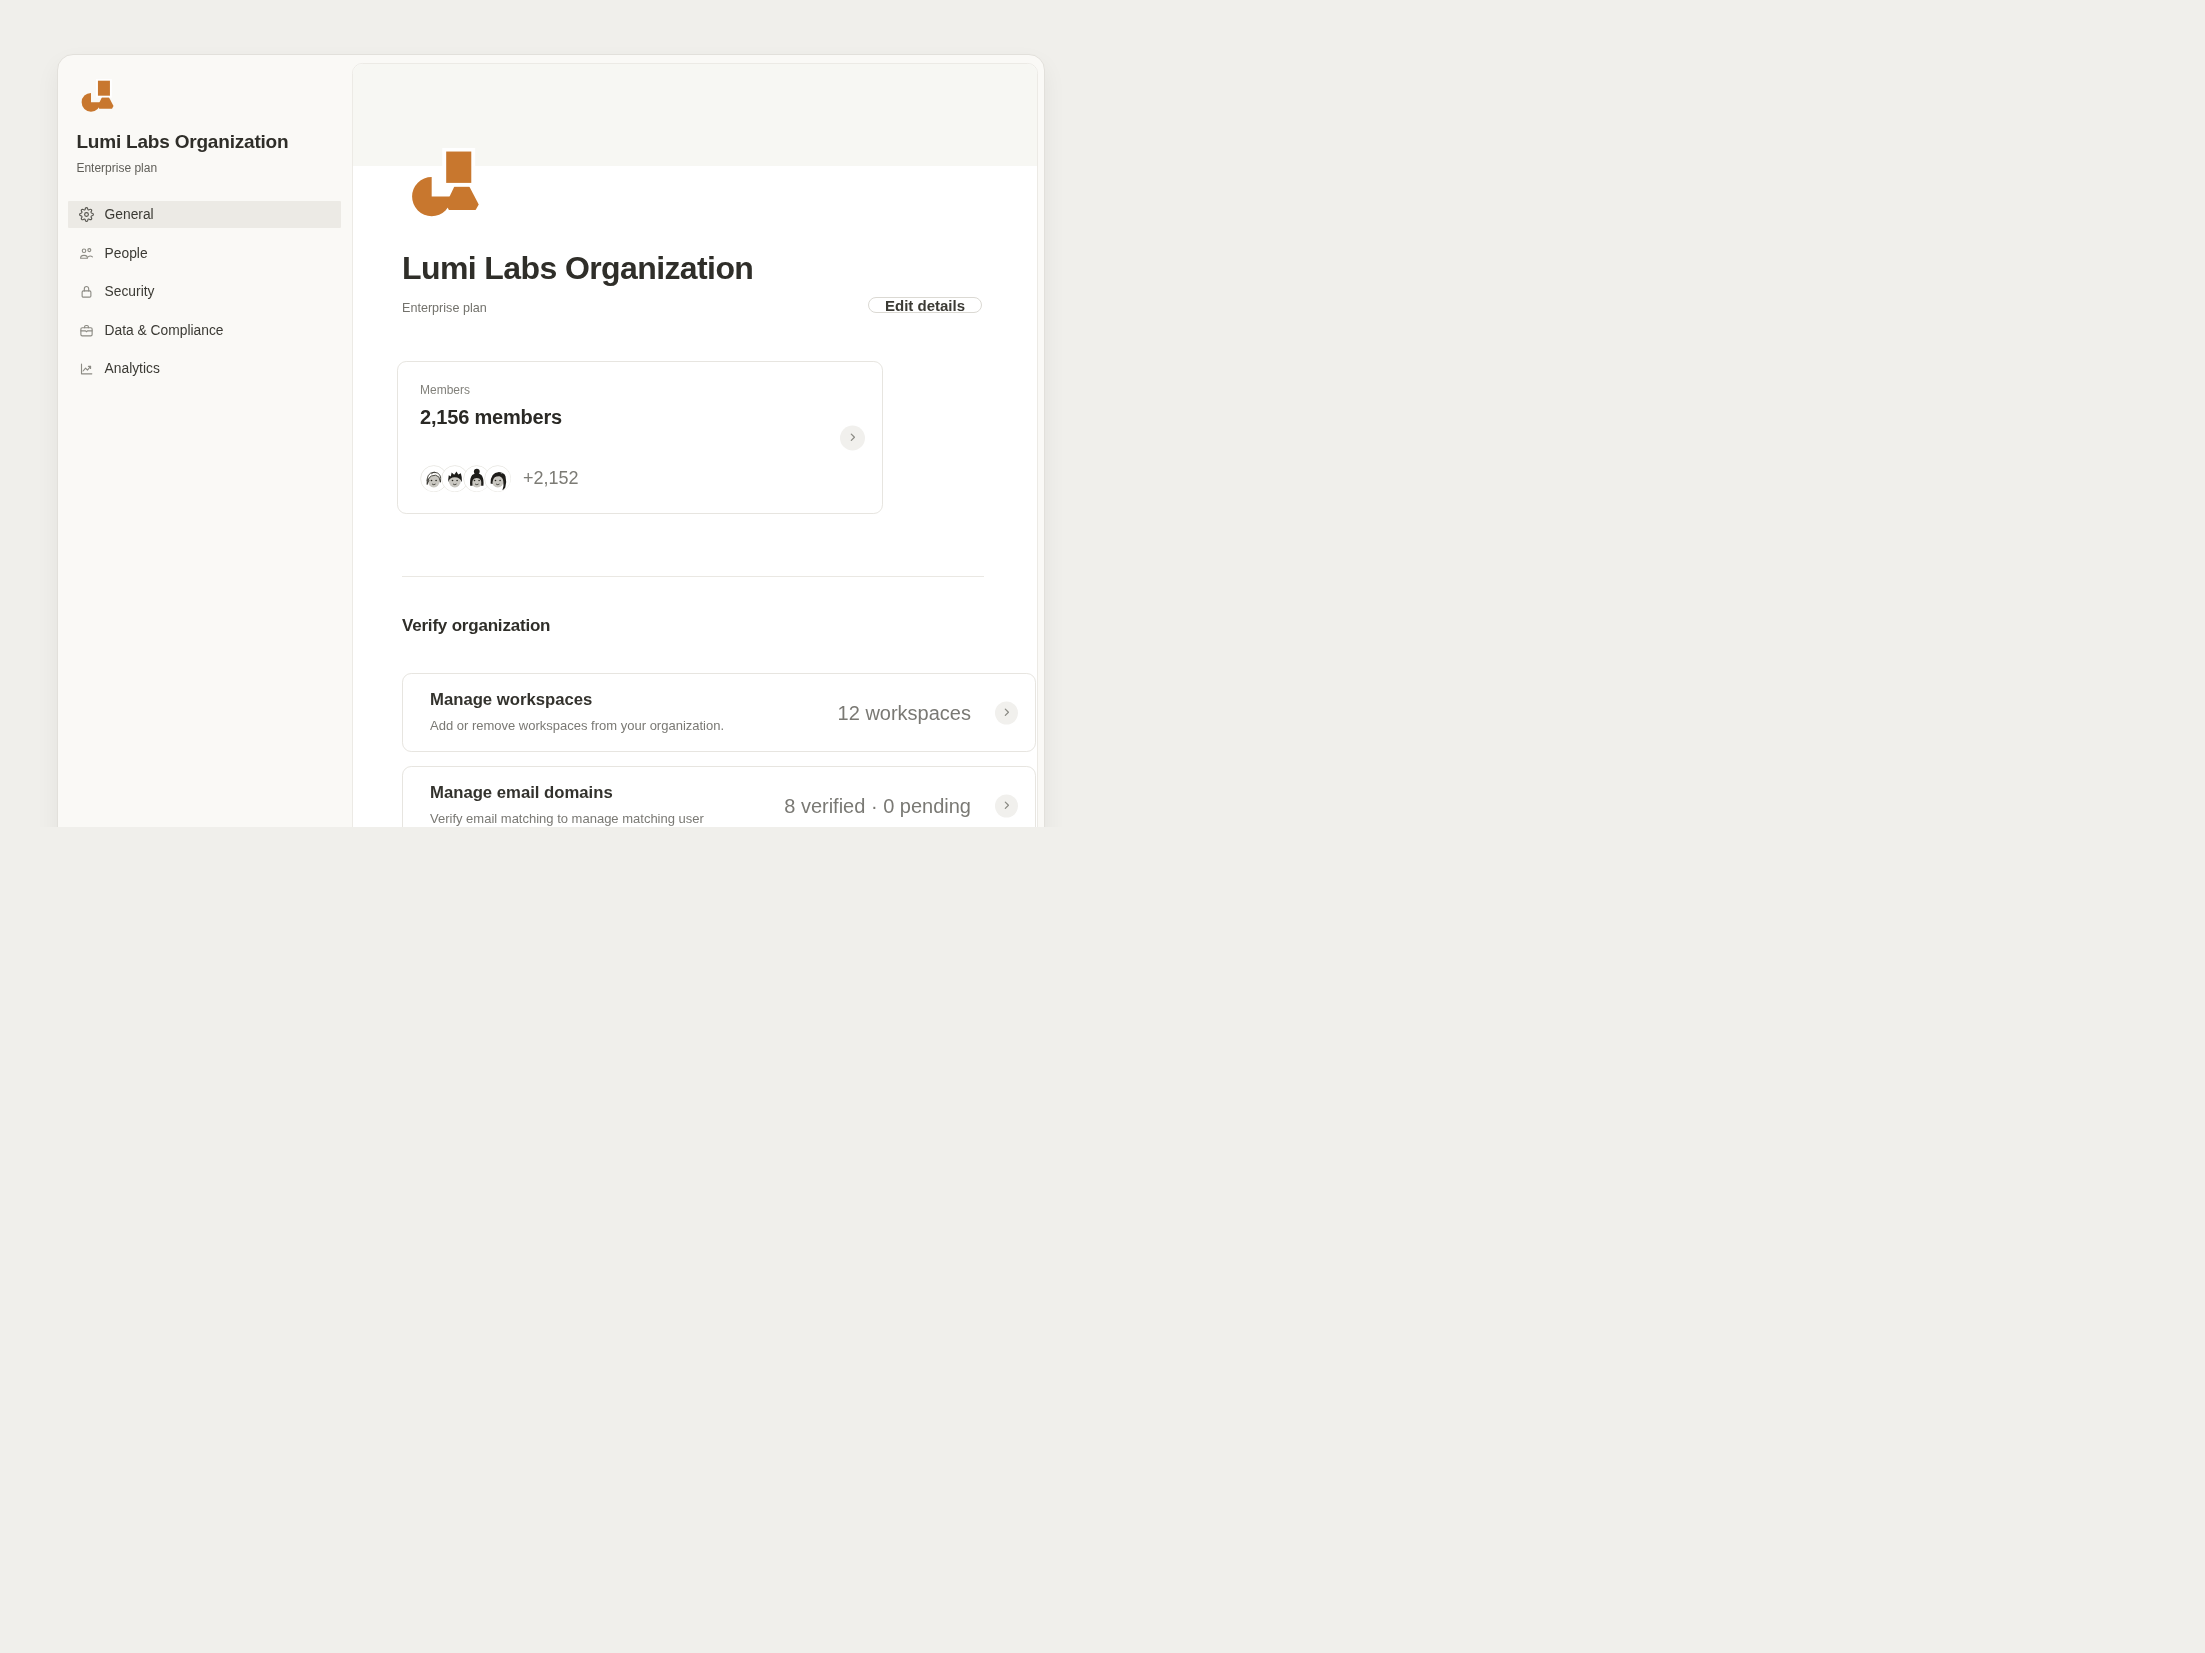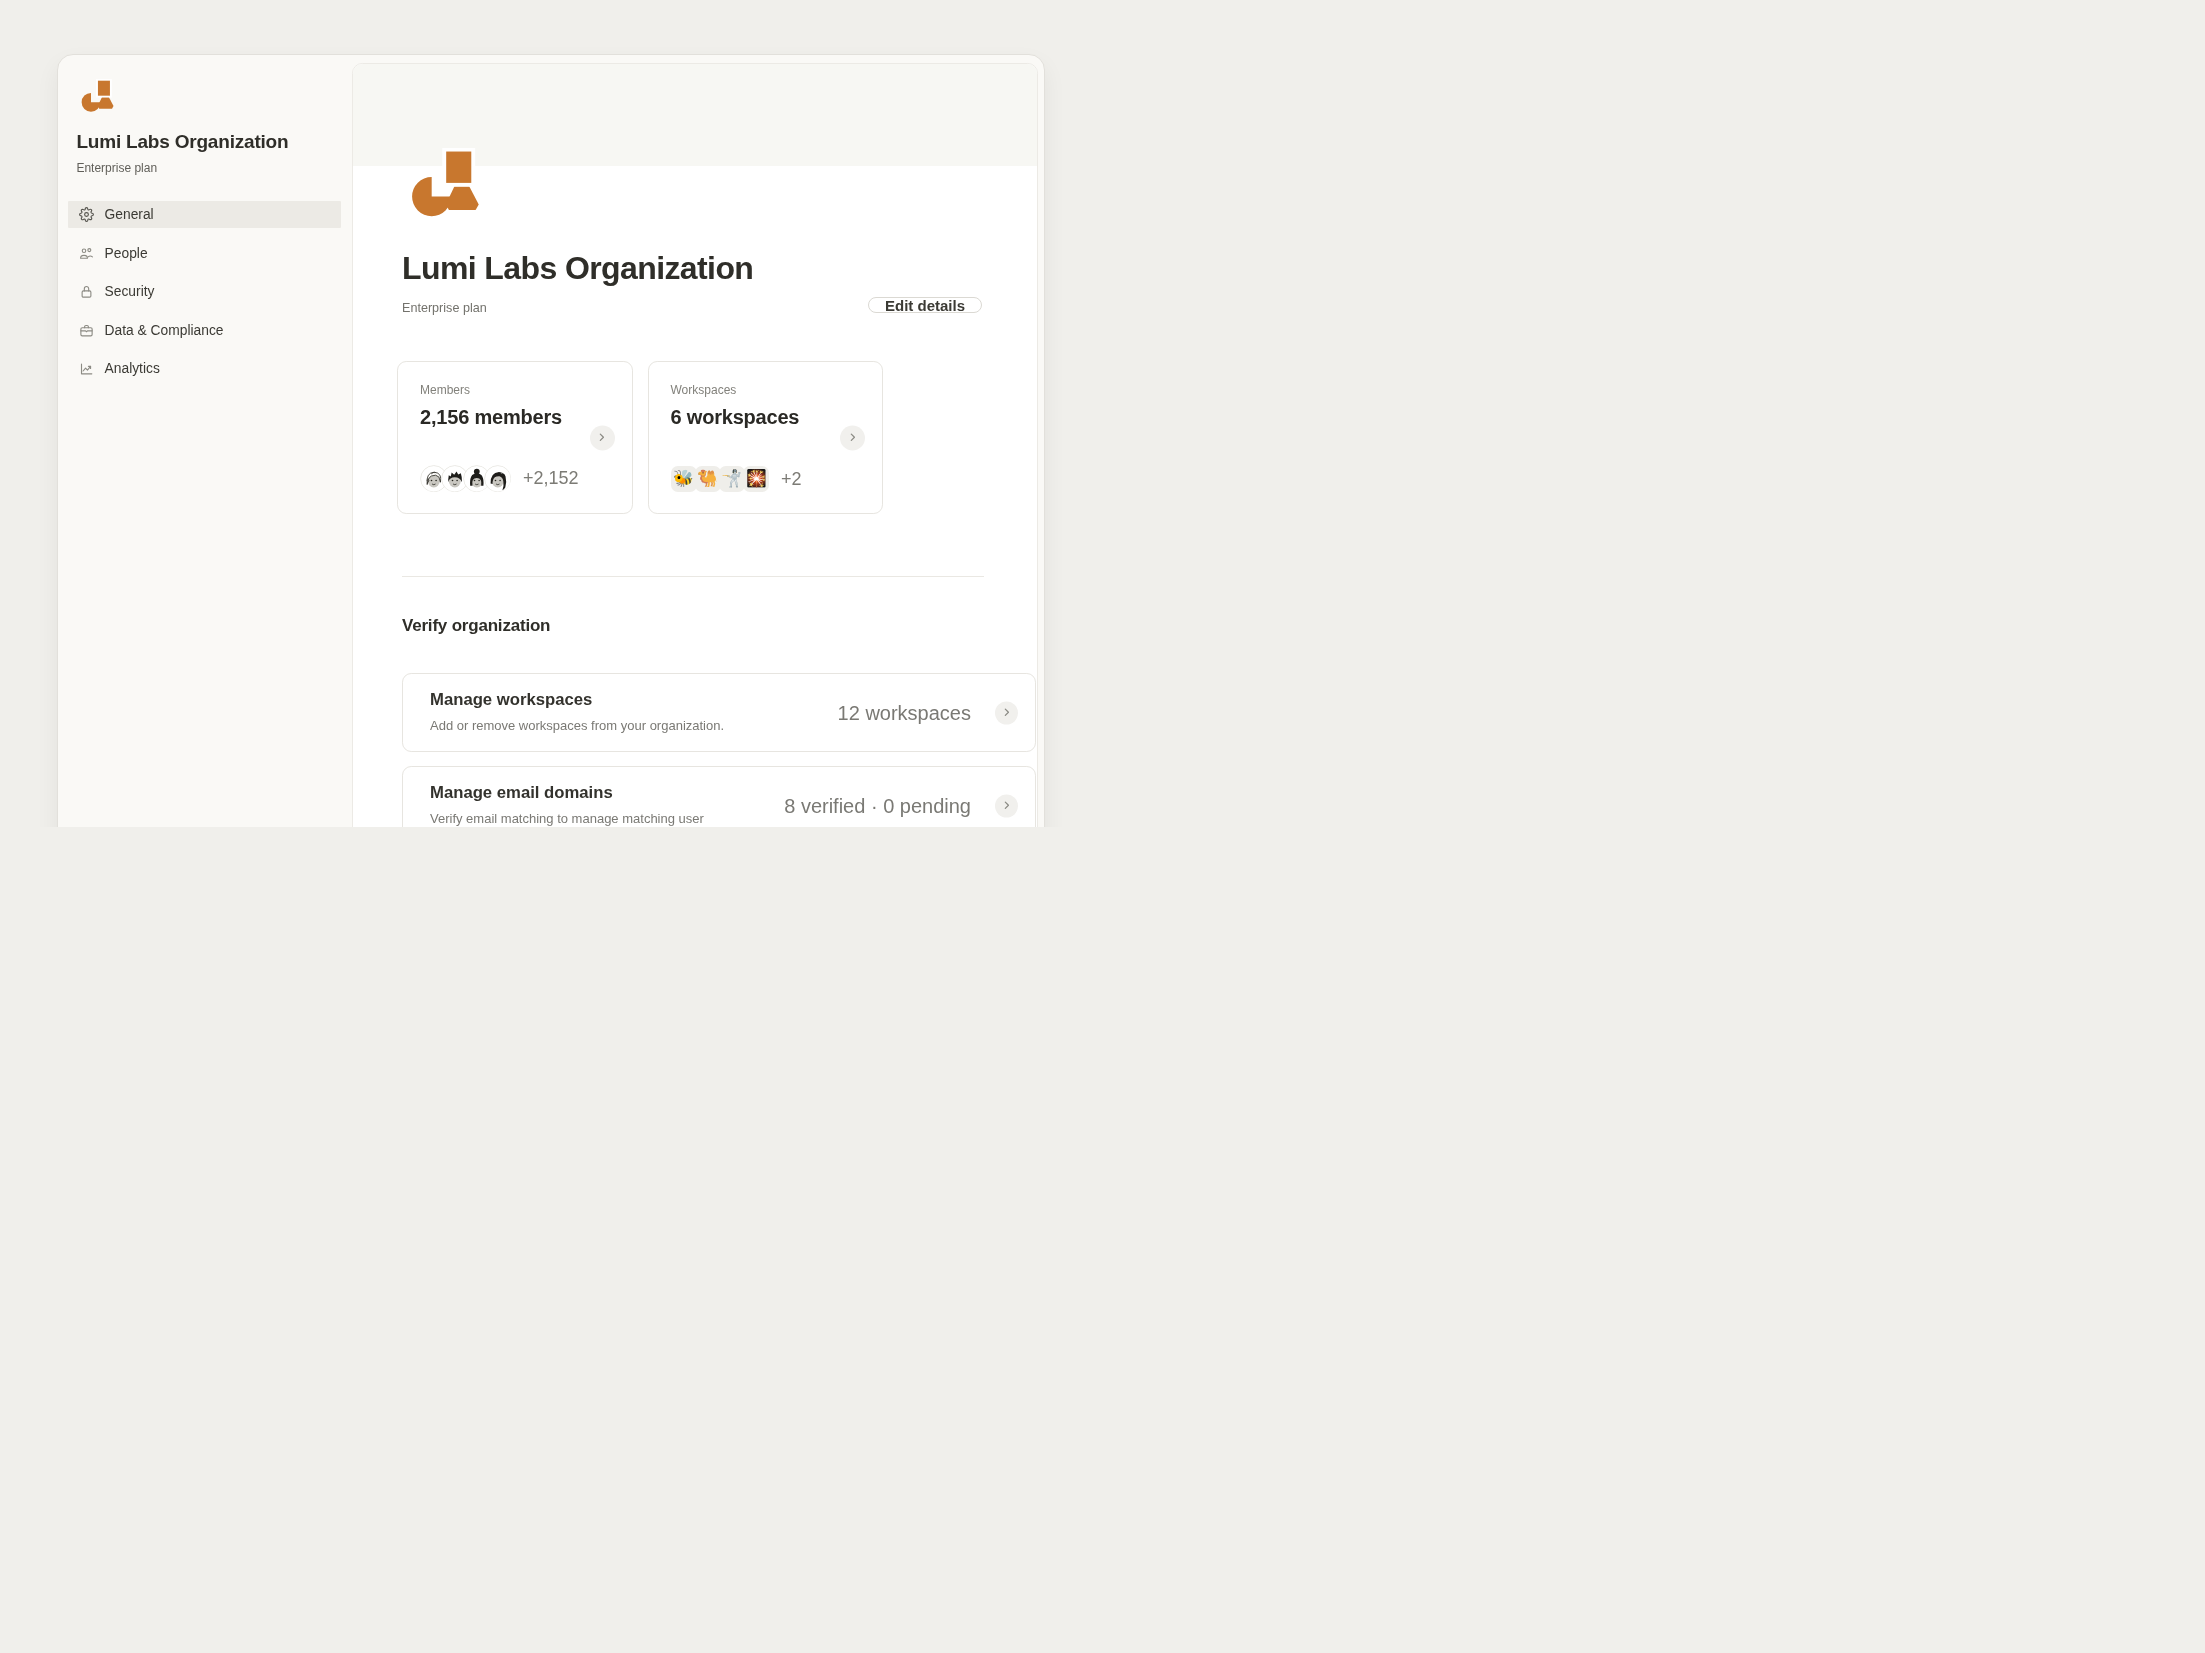--- a/index.html
+++ b/index.html
@@ -237,38 +237,20 @@
           </div>
           <span class="stat-extra">+2,152</span>
         </div>
         <button class="chev-btn">
           <svg viewBox="0 0 24 24">
               <use href="#i-chev"></use>
             </svg>
         </button>
       </div>
 
-      <div class="stat-card">
-        <div class="stat-label">Workspaces</div>
-        <div class="stat-value">6 workspaces</div>
-        <div class="stat-bottom">
-          <div class="tiles">
-            <span class="tile">🐝</span>
-            <span class="tile">🐫</span>
-            <span class="tile">🤺</span>
-            <span class="tile">🎇</span>
-          </div>
-          <span class="stat-extra">+2</span>
-        </div>
-        <button class="chev-btn">
-          <svg viewBox="0 0 24 24">
-              <use href="#i-chev"></use>
-            </svg>
-        </button>
-      </div>
     </div>
 
     <div class="divider"></div>
     <div class="section-h">Verify organization</div>
 
     <div class="row-card r0">
       <div class="row-title">Manage workspaces</div>
       <div class="row-desc">Add or remove workspaces from your organization.</div>
       <div class="row-right">
         <span class="row-meta">12 workspaces</span>

